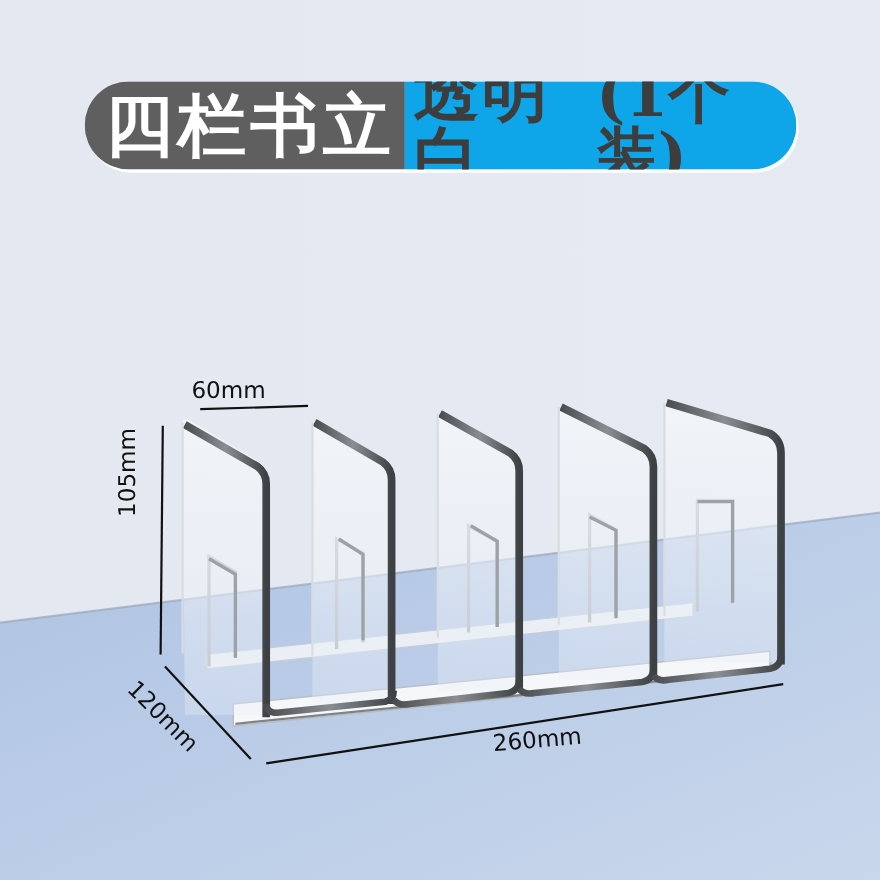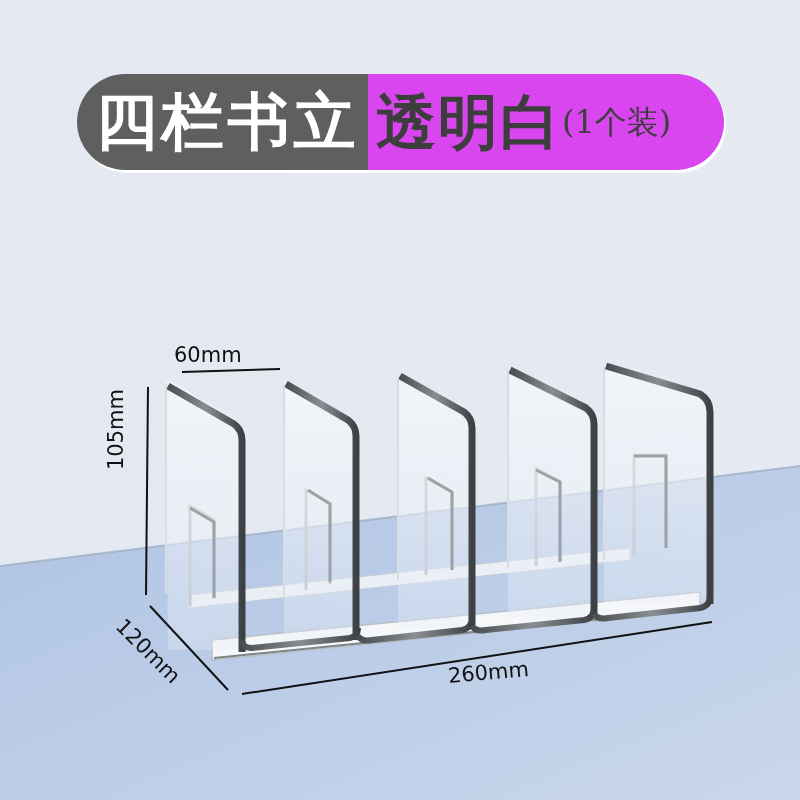--- a/index.html
+++ b/index.html
@@ -1,31 +1,31 @@
 <!DOCTYPE html>
 <html><head>
 <meta charset="utf-8">
 <style>
   html, body { margin:0; padding:0; }
   body { width:800px; height:800px; overflow:hidden; position:relative;
          font-family:"DejaVu Sans", sans-serif; background:#e4e9f1; }
   .bg { position:absolute; inset:0; }
-  .banner { position:absolute; left:77px; top:74px; width:647px; height:96px;
+  .banner { position:absolute; left:77px; top:74px; width:647px; height:80px;
             border-radius:48px; overflow:hidden; display:flex;
             box-shadow: 2px 3px 0 #ffffff; }
   .banner-left { width:291px; background:#5f5f5f; display:flex; align-items:center;
                  justify-content:center; padding-left:10px; box-sizing:border-box; }
-  .banner-right { flex:1; background:#d946ef; display:flex; align-items:center;
+  .banner-right { flex:1; background:#0ea5e9; display:flex; align-items:center;
                   padding-left:8px; box-sizing:border-box; }
   .title-main { color:#ffffff; font-family:"DejaVu Serif", serif; font-weight:bold;
                 font-size:62px; letter-spacing:4px; line-height:1; }
   .title-sub { color:#3d3d3d; font-family:"DejaVu Serif", serif; font-weight:bold;
                font-size:60px; letter-spacing:2px; line-height:1; }
-  .title-sub-small { color:#3d3d3d; font-family:"DejaVu Serif", serif; font-weight:normal;
-                     font-size:32px; line-height:1; }
+  .title-sub-small { color:#3d3d3d; font-family:"DejaVu Serif", serif; font-weight:bold;
+                     font-size:56px; line-height:1; }
   .product { position:absolute; left:0; top:0; width:800px; height:800px; }
   .dim { position:absolute; color:#111; font-family:"DejaVu Sans", sans-serif;
          font-size:21px; white-space:nowrap; }
   .dim-width { left:174px; top:343px; }
   .dim-height { left:104px; top:470px; transform:rotate(-90deg); transform-origin:left top; }
   .dim-depth { left:128px; top:614px; transform:rotate(45deg); transform-origin:left top; }
   .dim-length { left:447px; top:664px; transform:rotate(-5deg); transform-origin:left top; }
 </style>
 </head>
 <body>

